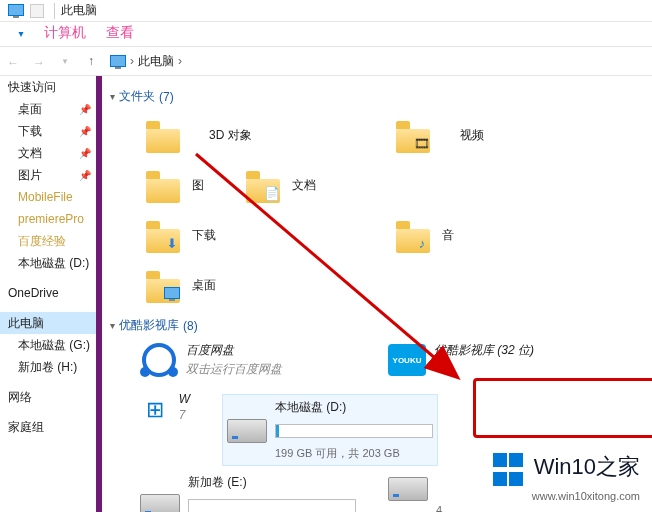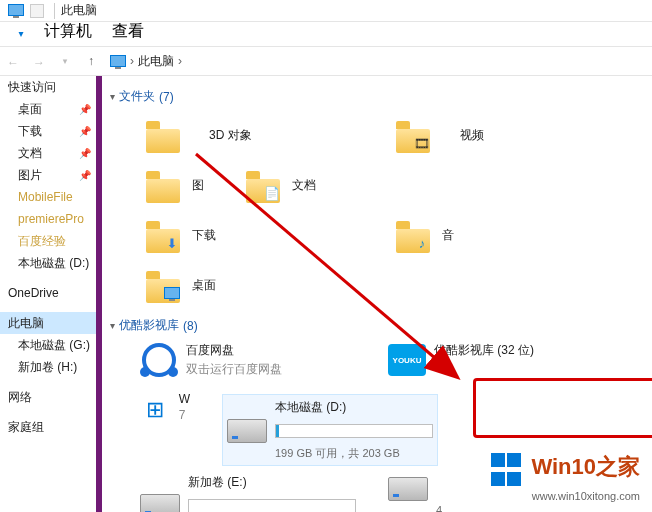--- a/index.html
+++ b/index.html
@@ -1,21 +1,21 @@
 <!DOCTYPE html>
 <html><head>
 <meta charset="utf-8">
 <style>
   * { box-sizing: border-box; margin: 0; padding: 0; }
   body { font-family: "Microsoft YaHei", "Segoe UI", sans-serif; font-size: 12px; color: #222; background: #fff; width: 652px; height: 512px; overflow: hidden; position: relative; }
   .titlebar { height: 22px; display:flex; align-items:center; padding:0 4px; border-bottom:1px solid #e5e5e5; }
   .titlebar .qa { width:14px; height:14px; margin:0 4px; }
   .divider { width:1px; height:16px; background:#ccc; margin:0 6px; }
   .ribbon { height:24px; display:flex; align-items:flex-end; padding-left:8px; }
-  .tab { padding:3px 10px 4px; font-size:16px; color:#000000; }
+  .tab { padding:3px 10px 4px; font-size:14px; color:#ec4899; }
   .addr { height:30px; display:flex; align-items:center; border-top:1px solid #e5e5e5; border-bottom:1px solid #e5e5e5; }
   .nav-btn { width:26px; height:26px; display:flex; align-items:center; justify-content:center; }
   .addrbox { display:flex; align-items:center; margin-left:6px; }
   .chev { color:#666; margin:0 4px; }
   .content { display:flex; height:calc(512px - 22px - 24px - 30px); }
   .sidebar { width:102px; border-right:6px solid #701a75; overflow:hidden; }
   .side-item { display:flex; align-items:center; height:22px; padding:0 6px 0 8px; position:relative; }
   .side-item.indent { padding-left:18px; }
   .side-item.selected { background:#cce8ff; }
   .side-label { white-space:nowrap; overflow:hidden; text-overflow:ellipsis; flex:1; }
@@ -26,35 +26,35 @@
   .folders { display:flex; flex-wrap:wrap; }
   .folder-item { display:flex; align-items:center; width:210px; height:48px; margin:0 6px 2px 34px; }
   .folder-item:first-child { margin-left:34px; }
   .folder-icon { width:40px; height:40px; position:relative; }
   .folder-icon .fbody { position:absolute; bottom:2px; left:2px; width:34px; height:24px; background:linear-gradient(#ffe39b,#f3c24b); border-radius:2px; }
   .folder-icon .ftab { position:absolute; top:6px; left:2px; width:14px; height:8px; background:#f3c24b; border-radius:2px 2px 0 0; }
   .overlay { position:absolute; right:2px; bottom:2px; width:20px; height:20px; display:flex; align-items:center; justify-content:center; font-size:13px; }
   .drives-grid { display:flex; flex-wrap:wrap; }
   .drive-app { display:flex; align-items:flex-start; width:216px; height:42px; margin:2px 2px 6px 30px; }
   .drive-app .app-icon { width:38px; height:36px; display:flex; align-items:center; justify-content:center; }
-  .drive-app .app-text { margin-left:8px; }
+  .drive-app .app-text { margin-left:8px;font-style:italic; }
   .app-title { font-size:12px; color:#222; }
   .app-sub { font-size:12px; color:#888; margin-top:2px; }
   .drive { display:flex; flex-direction:column; width:216px; margin:4px 2px 4px 30px; }
   .drive .d-title { font-size:12px; margin-left:48px; margin-bottom:3px; }
   .drive .d-row { display:flex; align-items:center; }
   .d-icon { width:40px; height:24px; background:linear-gradient(#e6e6e6,#b8b8b8); border:1px solid #8f8f8f; border-radius:2px; position:relative; }
   .d-icon::after { content:""; position:absolute; left:4px; bottom:3px; width:6px; height:3px; background:#2e7de0; }
   .bar { flex:1; height:14px; border:1px solid #bfbfbf; margin-left:8px; position:relative; background:#fff; }
   .bar .fill { position:absolute; left:0; top:0; bottom:0; background:#26a0da; }
   .d-sub { font-size:11px; color:#6b6b6b; margin-left:48px; margin-top:3px; }
   .hl { border:3px solid #d40000; border-radius:4px; position:absolute; left:371px; top:302px; width:190px; height:60px; pointer-events:none; }
   svg.arrow { position:absolute; left:84px; top:70px; pointer-events:none; }
   .watermark { position:absolute; right:12px; bottom:10px; text-align:right; }
-  .wm-title { color:#c2410c; font-size:22px; font-weight:700; }
+  .wm-title { color:#0f172a; font-size:22px; font-weight:400; }
   .wm-sub { color:#666; font-size:11px; }
   .wm-logo { display:inline-block; vertical-align:middle; margin-right:6px; }
   .wm-logo span { display:inline-block; width:14px; height:14px; background:#0078d7; margin:1px; }
   .youku { width:38px; height:32px; background:#00a0e9; color:#fff; font-size:8px; font-weight:bold; display:flex; align-items:center; justify-content:center; border-radius:4px; }
   .baidu-ring { width:34px; height:34px; border:4px solid #1b6fd8; border-radius:50%; position:relative; }
   .baidu-ring::before, .baidu-ring::after { content:""; position:absolute; width:10px; height:10px; background:#1b6fd8; border-radius:50%; bottom:-4px; }
   .baidu-ring::before { left:-6px; }
   .baidu-ring::after { right:-6px; }
   .monitor { width:16px; height:12px; border:1px solid #0078d7; background:#66b3ee; display:inline-block; position:relative; }
   .monitor::after { content:""; position:absolute; left:4px; bottom:-3px; width:6px; height:2px; background:#888; }

